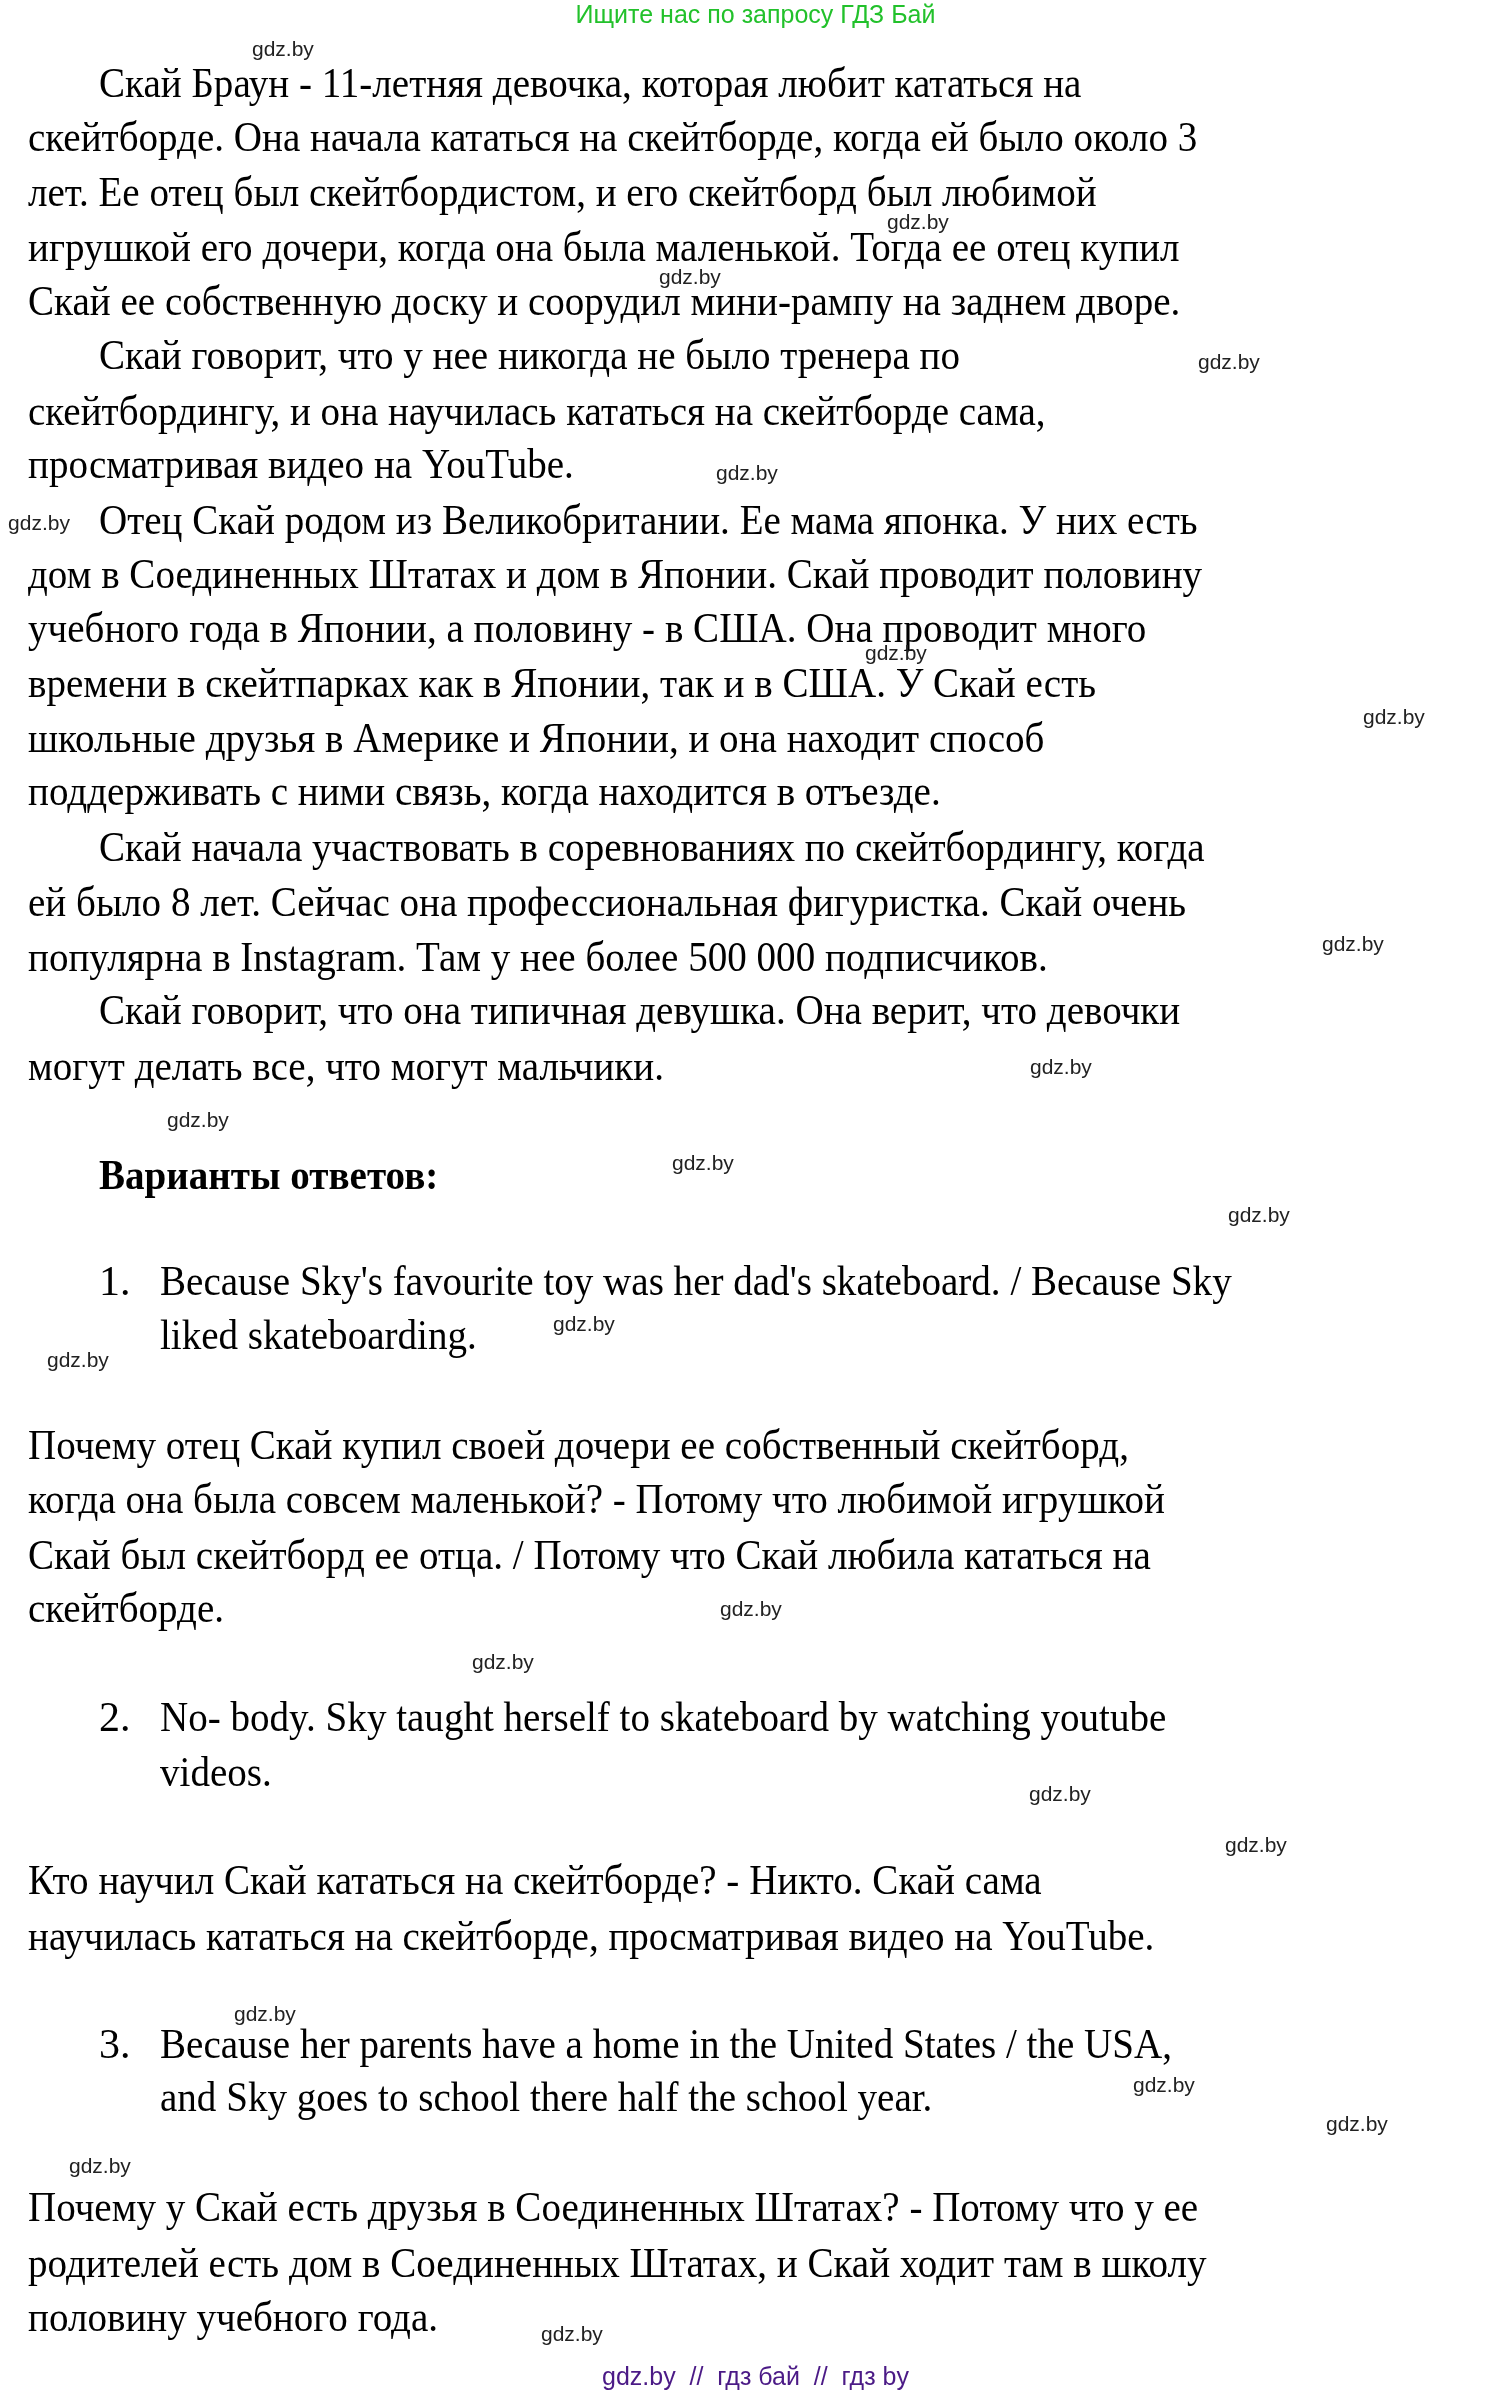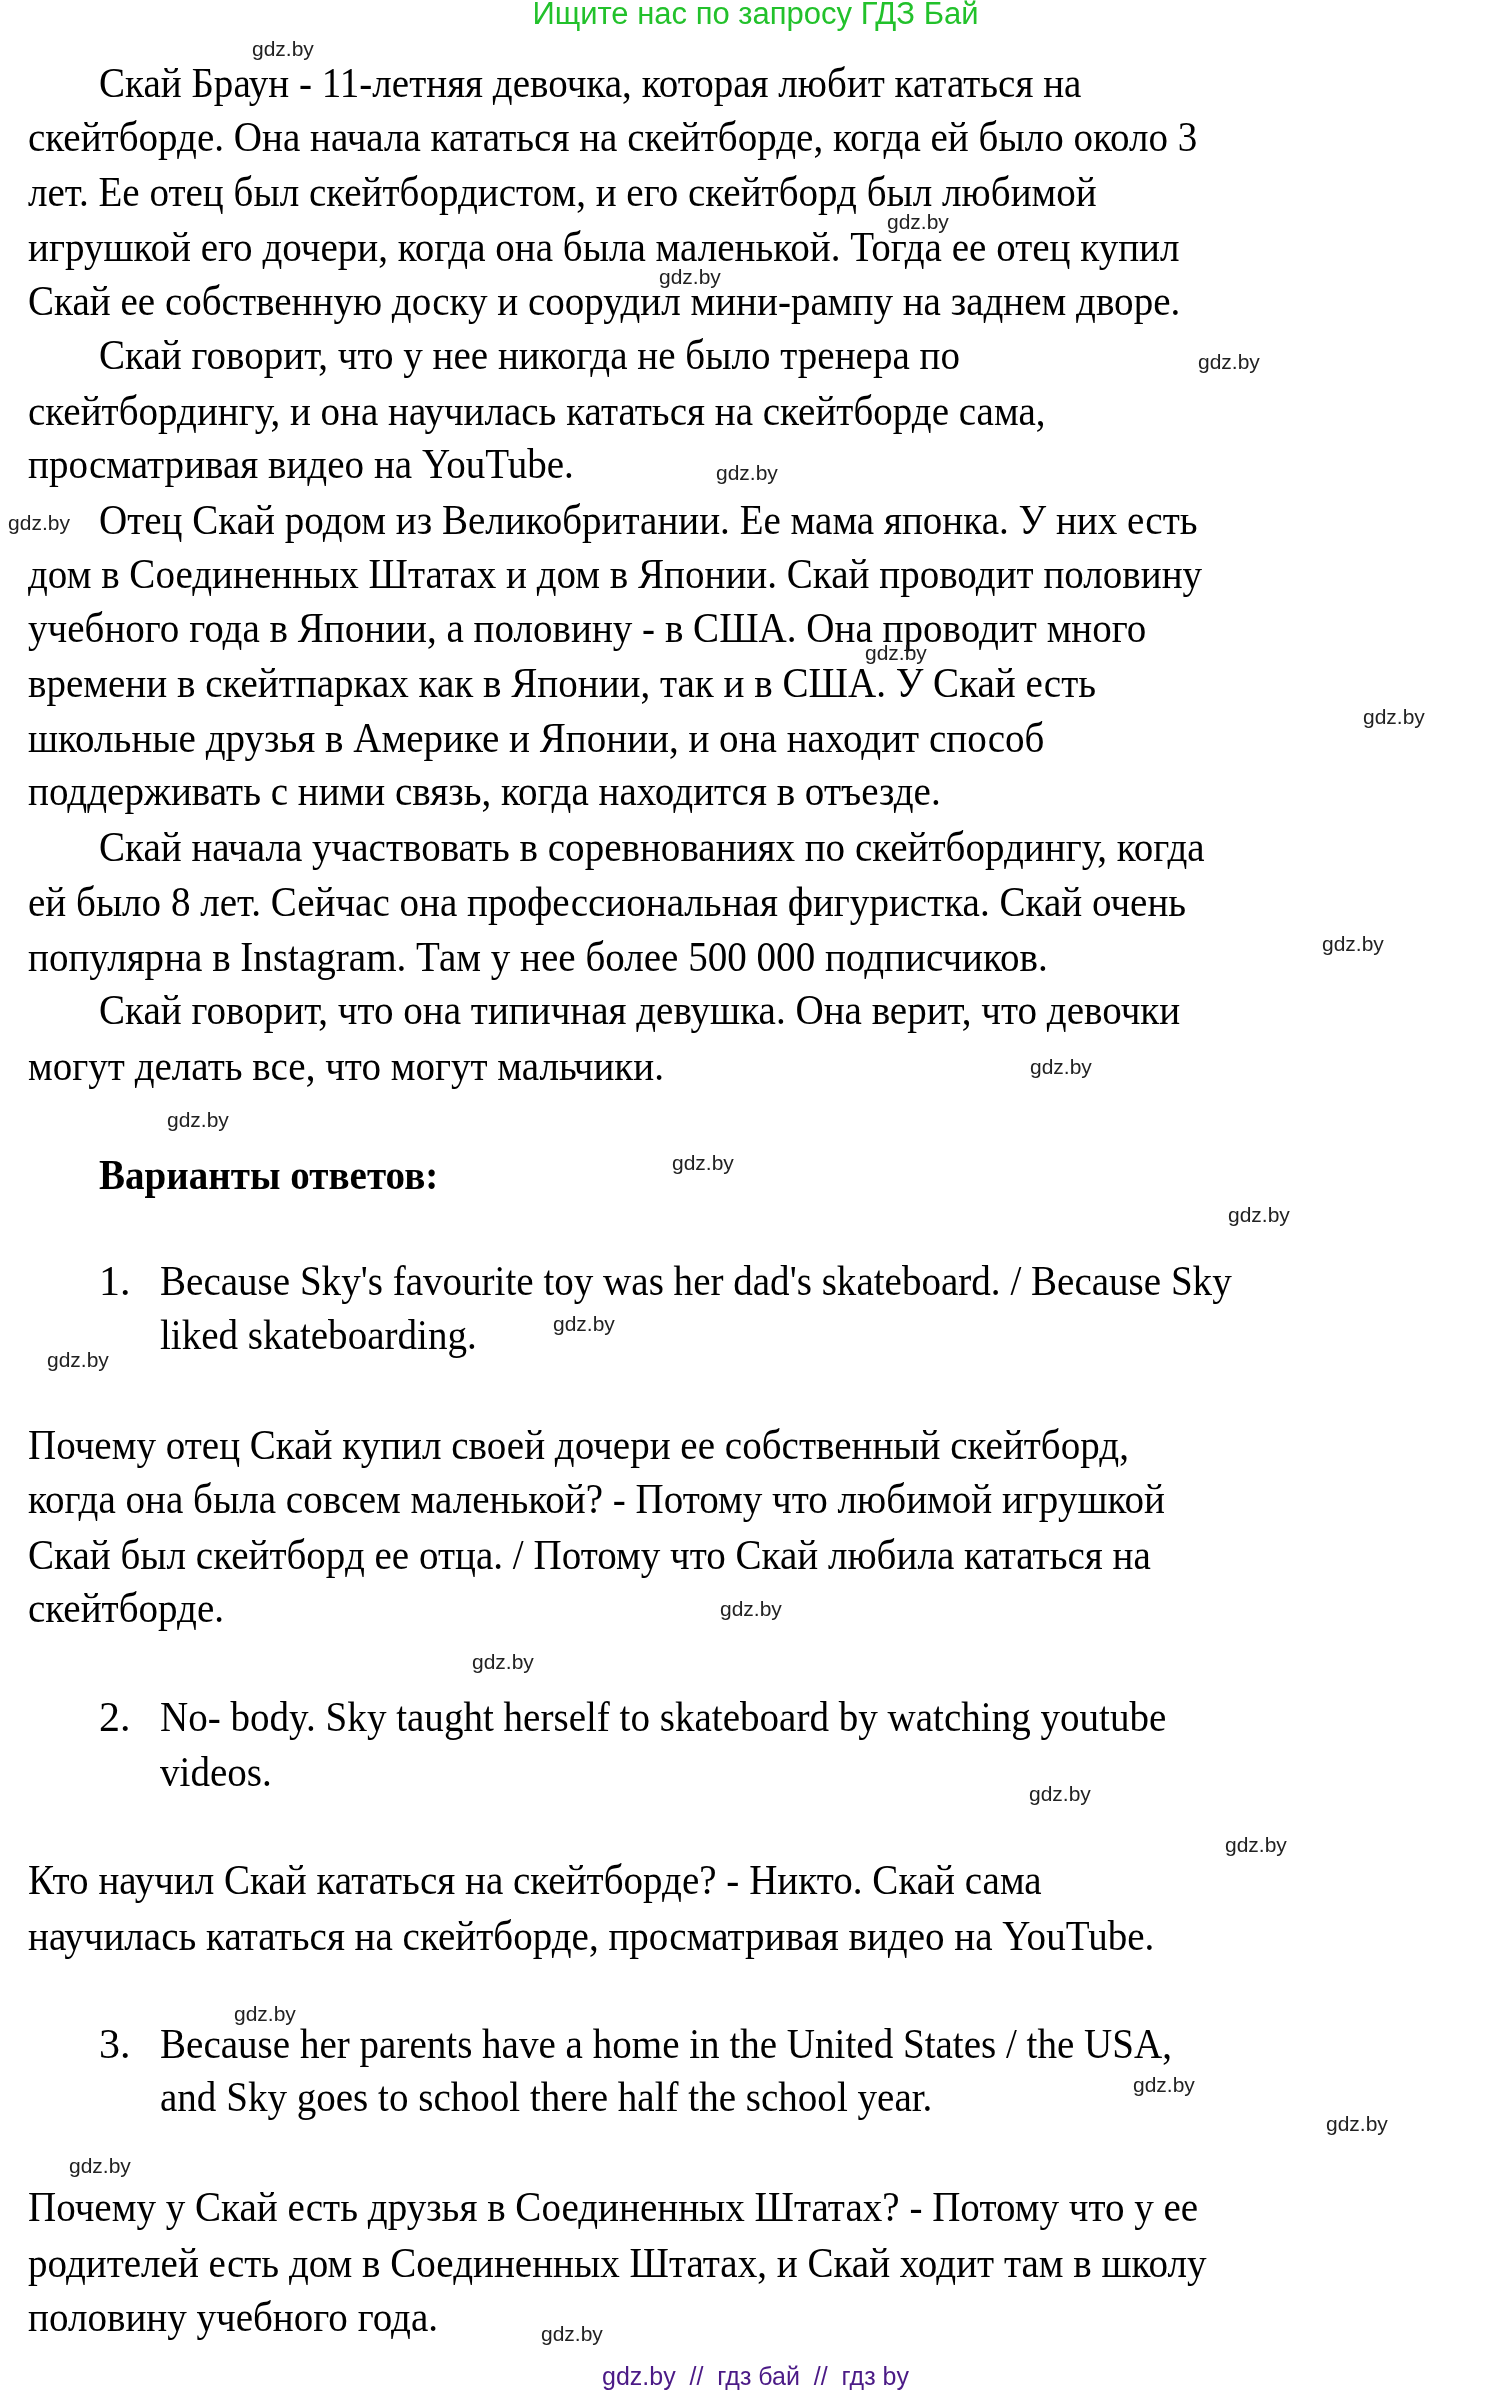--- a/index.html
+++ b/index.html
@@ -1,17 +1,17 @@
 <!DOCTYPE html>
 <html style="font-size:13px"><head>
 <meta charset="utf-8">
 <style>
   html, body { margin:0; padding:0; background:#ffffff; }
   body { width:1511px; height:2401px; position:relative; overflow:hidden; font-family:"Liberation Serif", serif; color:#000; }
-  .hdr { position:absolute; top:0; left:0; width:1511px; text-align:center; font-family:"Liberation Sans", sans-serif; font-size:31px; color:#22c12b; line-height:28px; }
+  .hdr { position:absolute; top:0; left:0; width:1511px; text-align:center; font-family:"Liberation Sans", sans-serif; font-size:25px; color:#22c12b; line-height:28px; }
   .ftr { position:absolute; top:2360px; left:0; width:1511px; text-align:center; font-family:"Liberation Sans", sans-serif; font-size:25px; color:#4b1a86; line-height:33px; white-space:pre; }
   .ln { position:absolute; font-size:42px; line-height:49px; white-space:nowrap; transform-origin:left top; transform:scaleX(0.93); }
   .b { font-weight:bold; }
   .wm { position:absolute; font-family:"Liberation Sans", sans-serif; font-size:21px; color:#222; line-height:24.4px; white-space:nowrap; }
   .num { position:absolute; font-size:42px; line-height:49px; }
 </style>
 </head>
 <body>
 
 <div class="hdr">Ищите нас по запросу ГДЗ Бай</div>

